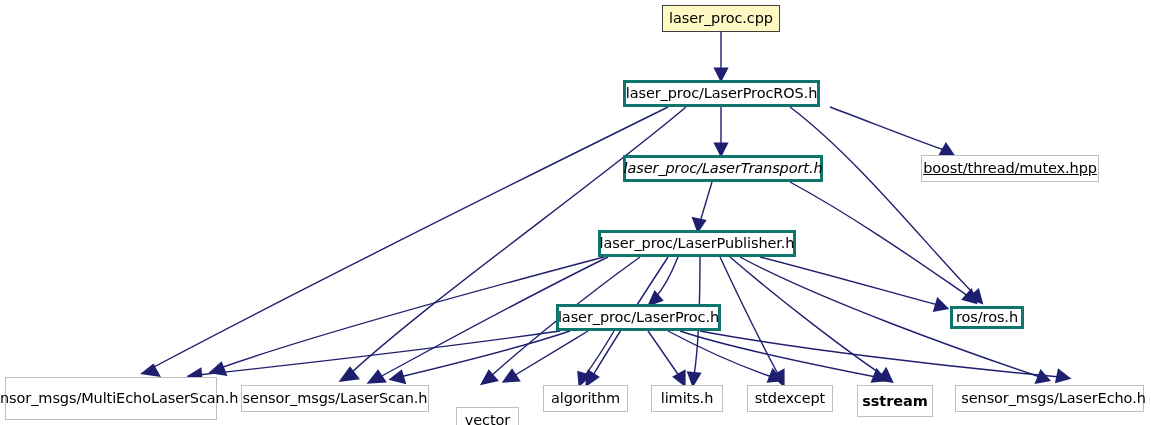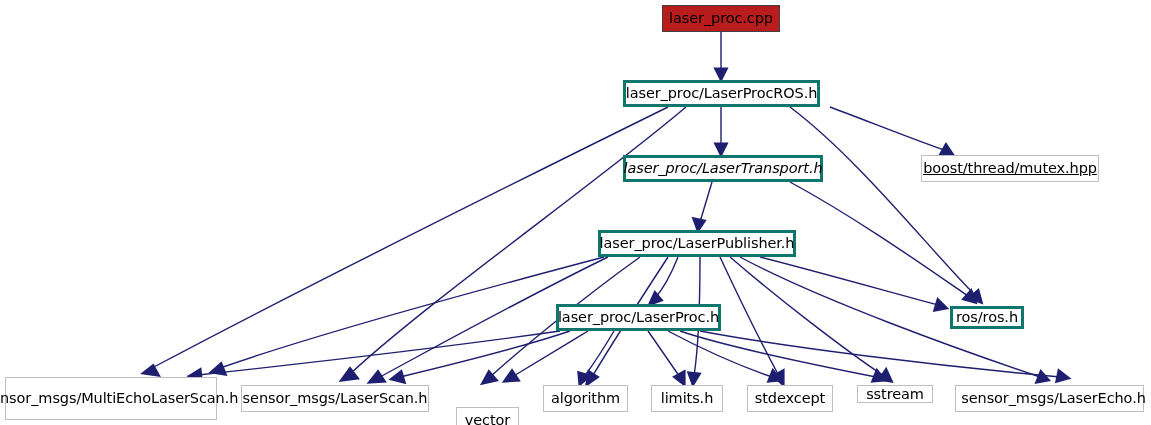--- a/index.html
+++ b/index.html
@@ -34,21 +34,21 @@
     color: #000000;
     background: #ffffff;
     border: 1px solid #bfbfbf;
     white-space: nowrap;
     letter-spacing: -0.1px;
   }
   .node.internal {
     border: 3px solid #0f766e;
   }
   .node.current {
-    background: #b91c1c;
+    background: #fef9c3;
     border: 1px solid #404040;
   }
   .node.wrap {
     white-space: normal;
     line-height: 1.18;
   }
   .node span {
     display: block;
     padding: 0 6px;
   }
@@ -143,19 +143,19 @@
     </div>
     <div class="node external" style="left: 543px; top: 385px; width: 85px; height: 27px;">
       <span>algorithm</span>
     </div>
     <div class="node external" style="left: 651px; top: 385px; width: 72px; height: 27px;">
       <span>limits.h</span>
     </div>
     <div class="node external" style="left: 747px; top: 385px; width: 86px; height: 27px;">
       <span>stdexcept</span>
     </div>
-    <div class="node external" style="left: 857px; top: 385px; width: 76px; height: 18px;">
+    <div class="node external" style="left: 857px; top: 385px; width: 76px; height: 32px; font-weight: bold;">
       <span>sstream</span>
     </div>
     <div class="node external" style="left: 955px; top: 385px; width: 189px; height: 27px; padding-left: 8px;">
       <span>sensor_msgs/LaserEcho.h</span>
     </div>
   </div>
 
 </body></html>

